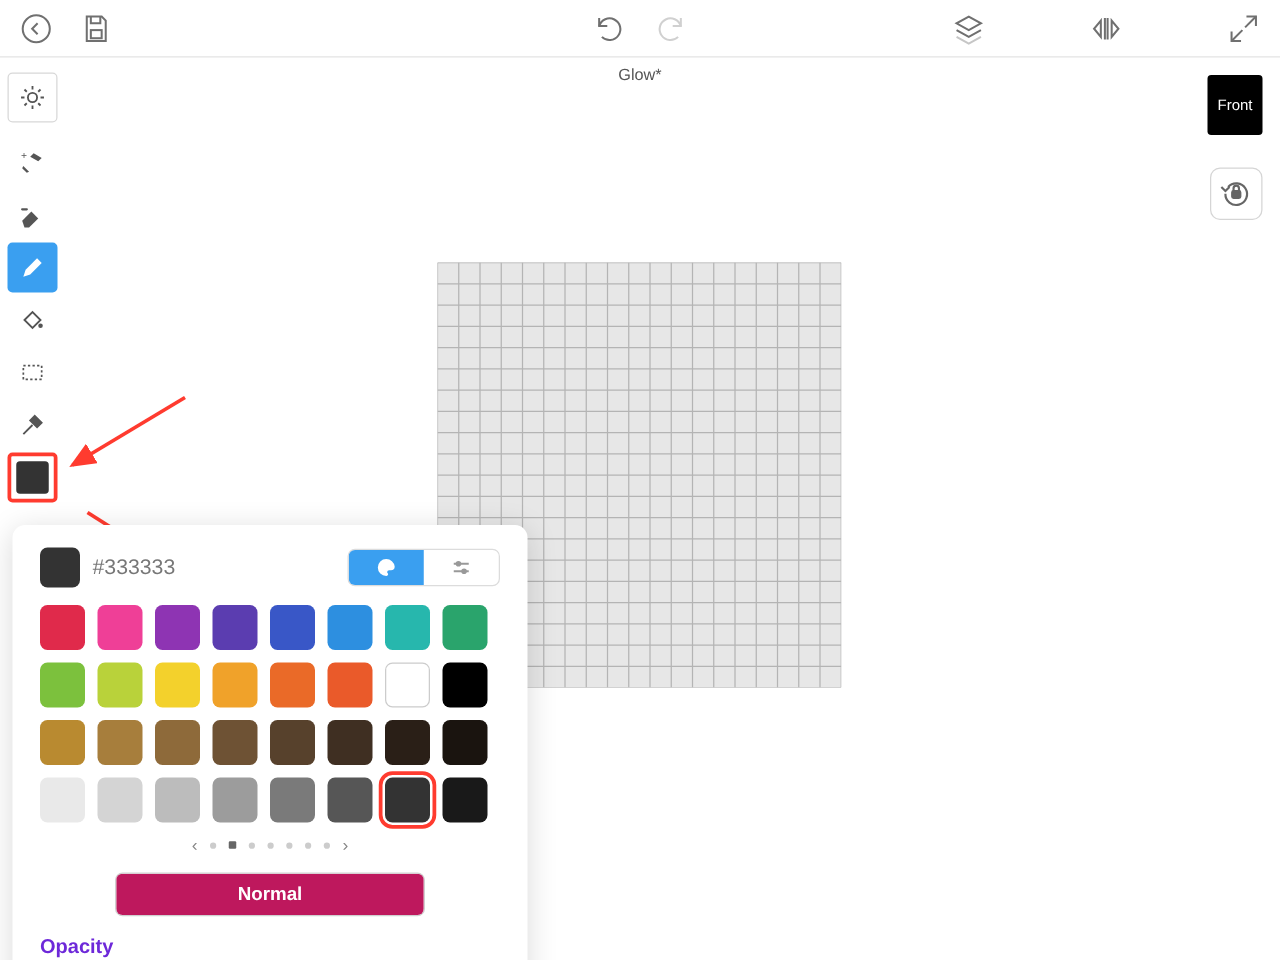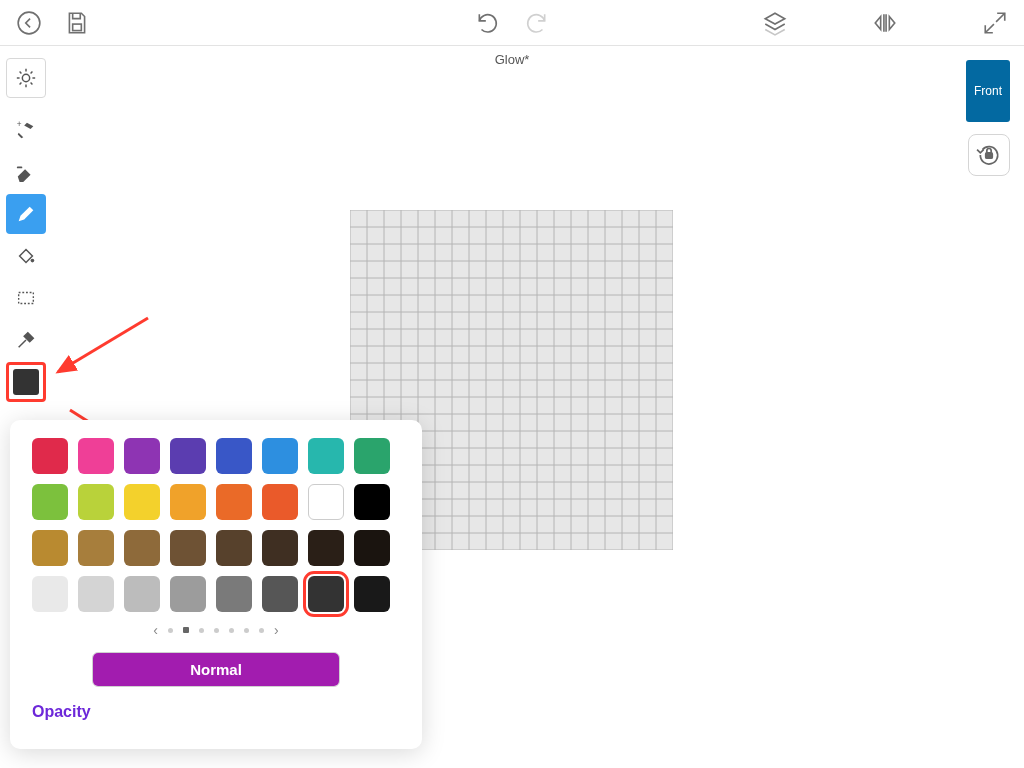--- a/index.html
+++ b/index.html
@@ -21,21 +21,21 @@
   .ltool.active { background: #3a9ff0; color: #fff; }
   .ltool svg { width: 22px; height: 22px; }
   .ltool.color-swatch { border: 3px solid #ff3b2f; border-radius: 4px; }
   .ltool.color-swatch .inner { width: 26px; height: 26px; background: #333; border-radius: 3px; }
   
   .canvas-wrap { position: absolute; left: 350px; top: 210px; }
   .canvas-grid { width: 323px; height: 340px; background: #eaeaea; }
   .canvas-grid svg { width: 100%; height: 100%; }
   .canvas-bg { position: absolute; left: 50px; top: 48px; right: 0; bottom: 0; background: linear-gradient(160deg, #fff 0%, #fff 40%, #e4e4e4 100%); z-index: -1; }
   
-  .front-badge { position: absolute; right: 14px; top: 60px; width: 44px; height: 62px; background: #0369a1; color: #fff; font-size: 12px; display: flex; align-items: center; justify-content: center; border-radius: 3px; }
+  .front-badge { position: absolute; right: 14px; top: 60px; width: 44px; height: 48px; background: #000000; color: #fff; font-size: 12px; display: flex; align-items: center; justify-content: center; border-radius: 3px; }
   .lock-btn { position: absolute; right: 14px; top: 134px; width: 42px; height: 42px; border: 1px solid #d5d5d5; border-radius: 8px; display: flex; align-items: center; justify-content: center; cursor: pointer; color: #666; }
   .lock-btn svg { width: 26px; height: 26px; }
   
   .arrow { position: absolute; pointer-events: none; }
   
   .popover { position: absolute; left: 10px; top: 420px; width: 412px; background: #fff; border-radius: 10px; box-shadow: 0 4px 24px rgba(0,0,0,.15); padding: 18px 22px 22px; }
   .pp-row1 { display: flex; align-items: center; gap: 10px; margin-bottom: 14px; }
   .pp-preview { width: 32px; height: 32px; background: #333; border-radius: 6px; }
   .pp-hex { border: none; font-size: 17px; color: #777; width: 120px; outline: none; }
   .pp-toggle { margin-left: auto; display: flex; border-radius: 6px; overflow: hidden; border: 1px solid #dcdcdc; }
@@ -45,21 +45,21 @@
   .swatch-grid { display: grid; grid-template-columns: repeat(8, 36px); gap: 10px; margin-bottom: 10px; }
   .swatch { width: 36px; height: 36px; border-radius: 6px; cursor: pointer; }
   .swatch.selected { outline: 3px solid #ff3b2f; outline-offset: 2px; }
   .swatch.white { border: 1px solid #ccc; }
   .pager { display: flex; align-items: center; justify-content: center; gap: 10px; margin: 6px 0 14px; color: #aaa; font-size: 12px; }
   .pager .dot { width: 5px; height: 5px; background: #ccc; border-radius: 50%; }
   .pager .dot.on { background: #666; width: 6px; height: 6px; border-radius: 1px; }
   .pager .chev { cursor: pointer; font-size: 14px; color: #888; }
   .mode-toggle { display: flex; border: 1px solid #d0d0d0; border-radius: 6px; overflow: hidden; margin: 0 60px 16px; }
   .mode-toggle .mseg { flex: 1; text-align: center; padding: 8px 0; font-size: 15px; font-weight: 600; cursor: pointer; }
-  .mode-toggle .mseg.on { background: #a21caf; color: #fff; }
+  .mode-toggle .mseg.on { background: #be185d; color: #fff; }
   .opacity-lbl { font-size: 16px; font-weight: 700; color: #6d28d9; margin-bottom: 6px; }
 </style>
 </head>
 <body>
 
 <div class="topbar">
   <div class="tb-left">
     <div class="ticon">
       <svg viewBox="0 0 24 24">
           <circle cx="12" cy="12" r="10"></circle>
@@ -251,20 +251,39 @@
 <svg class="arrow" style="left:60px; top:400px;" width="300" height="200">
   <defs>
       <marker id="ah2" markerWidth="8" markerHeight="8" refX="6" refY="3" orient="auto">
         <path d="M0 0L7 3L0 6z" fill="#ff3b2f"></path>
       </marker>
     </defs>
   <line x1="10" y1="10" x2="272" y2="176" stroke="#ff3b2f" stroke-width="3" marker-end="url(#ah2)"></line>
 </svg>
 
 <div class="popover">
+  <div class="pp-row1">
+    <div class="pp-preview"></div>
+    <input class="pp-hex" value="#333333" style="">
+    <div class="pp-toggle">
+      <div class="seg on">
+        <svg viewBox="0 0 24 24" fill="#fff">
+            <path d="M12 3a9 9 0 0 0 0 18c1.5 0 2-1 2-2s-1-1-1-2 1-2 2-2h2a4 4 0 0 0 4-4 9 9 0 0 0-9-8z"></path>
+          </svg>
+      </div>
+      <div class="seg">
+        <svg viewBox="0 0 24 24" fill="none" stroke="#999" stroke-width="2">
+            <line x1="4" y1="8" x2="20" y2="8"></line>
+            <line x1="4" y1="16" x2="20" y2="16"></line>
+            <circle cx="9" cy="8" r="2" fill="#999"></circle>
+            <circle cx="15" cy="16" r="2" fill="#999"></circle>
+          </svg>
+      </div>
+    </div>
+  </div>
 
   <div class="swatch-grid" id="swatch-grid">
       <div class="swatch" style="background: rgb(224, 42, 75);"></div>
       <div class="swatch" style="background: rgb(239, 63, 151);"></div>
       <div class="swatch" style="background: rgb(142, 52, 179);"></div>
       <div class="swatch" style="background: rgb(91, 61, 176);"></div>
       <div class="swatch" style="background: rgb(57, 87, 199);"></div>
       <div class="swatch" style="background: rgb(45, 143, 224);"></div>
       <div class="swatch" style="background: rgb(39, 183, 173);"></div>
       <div class="swatch" style="background: rgb(42, 164, 108);"></div>

